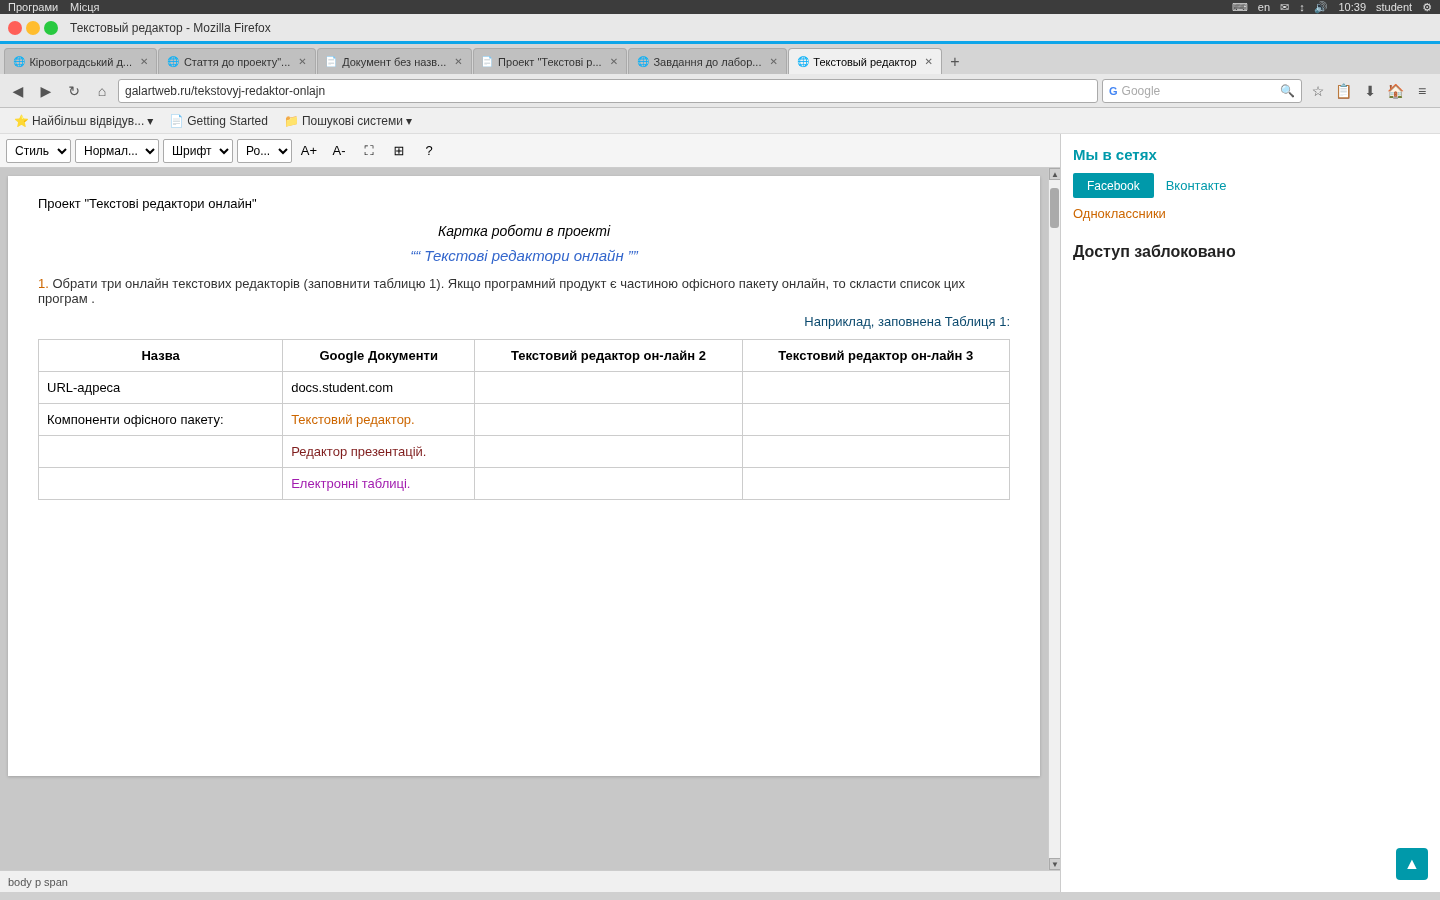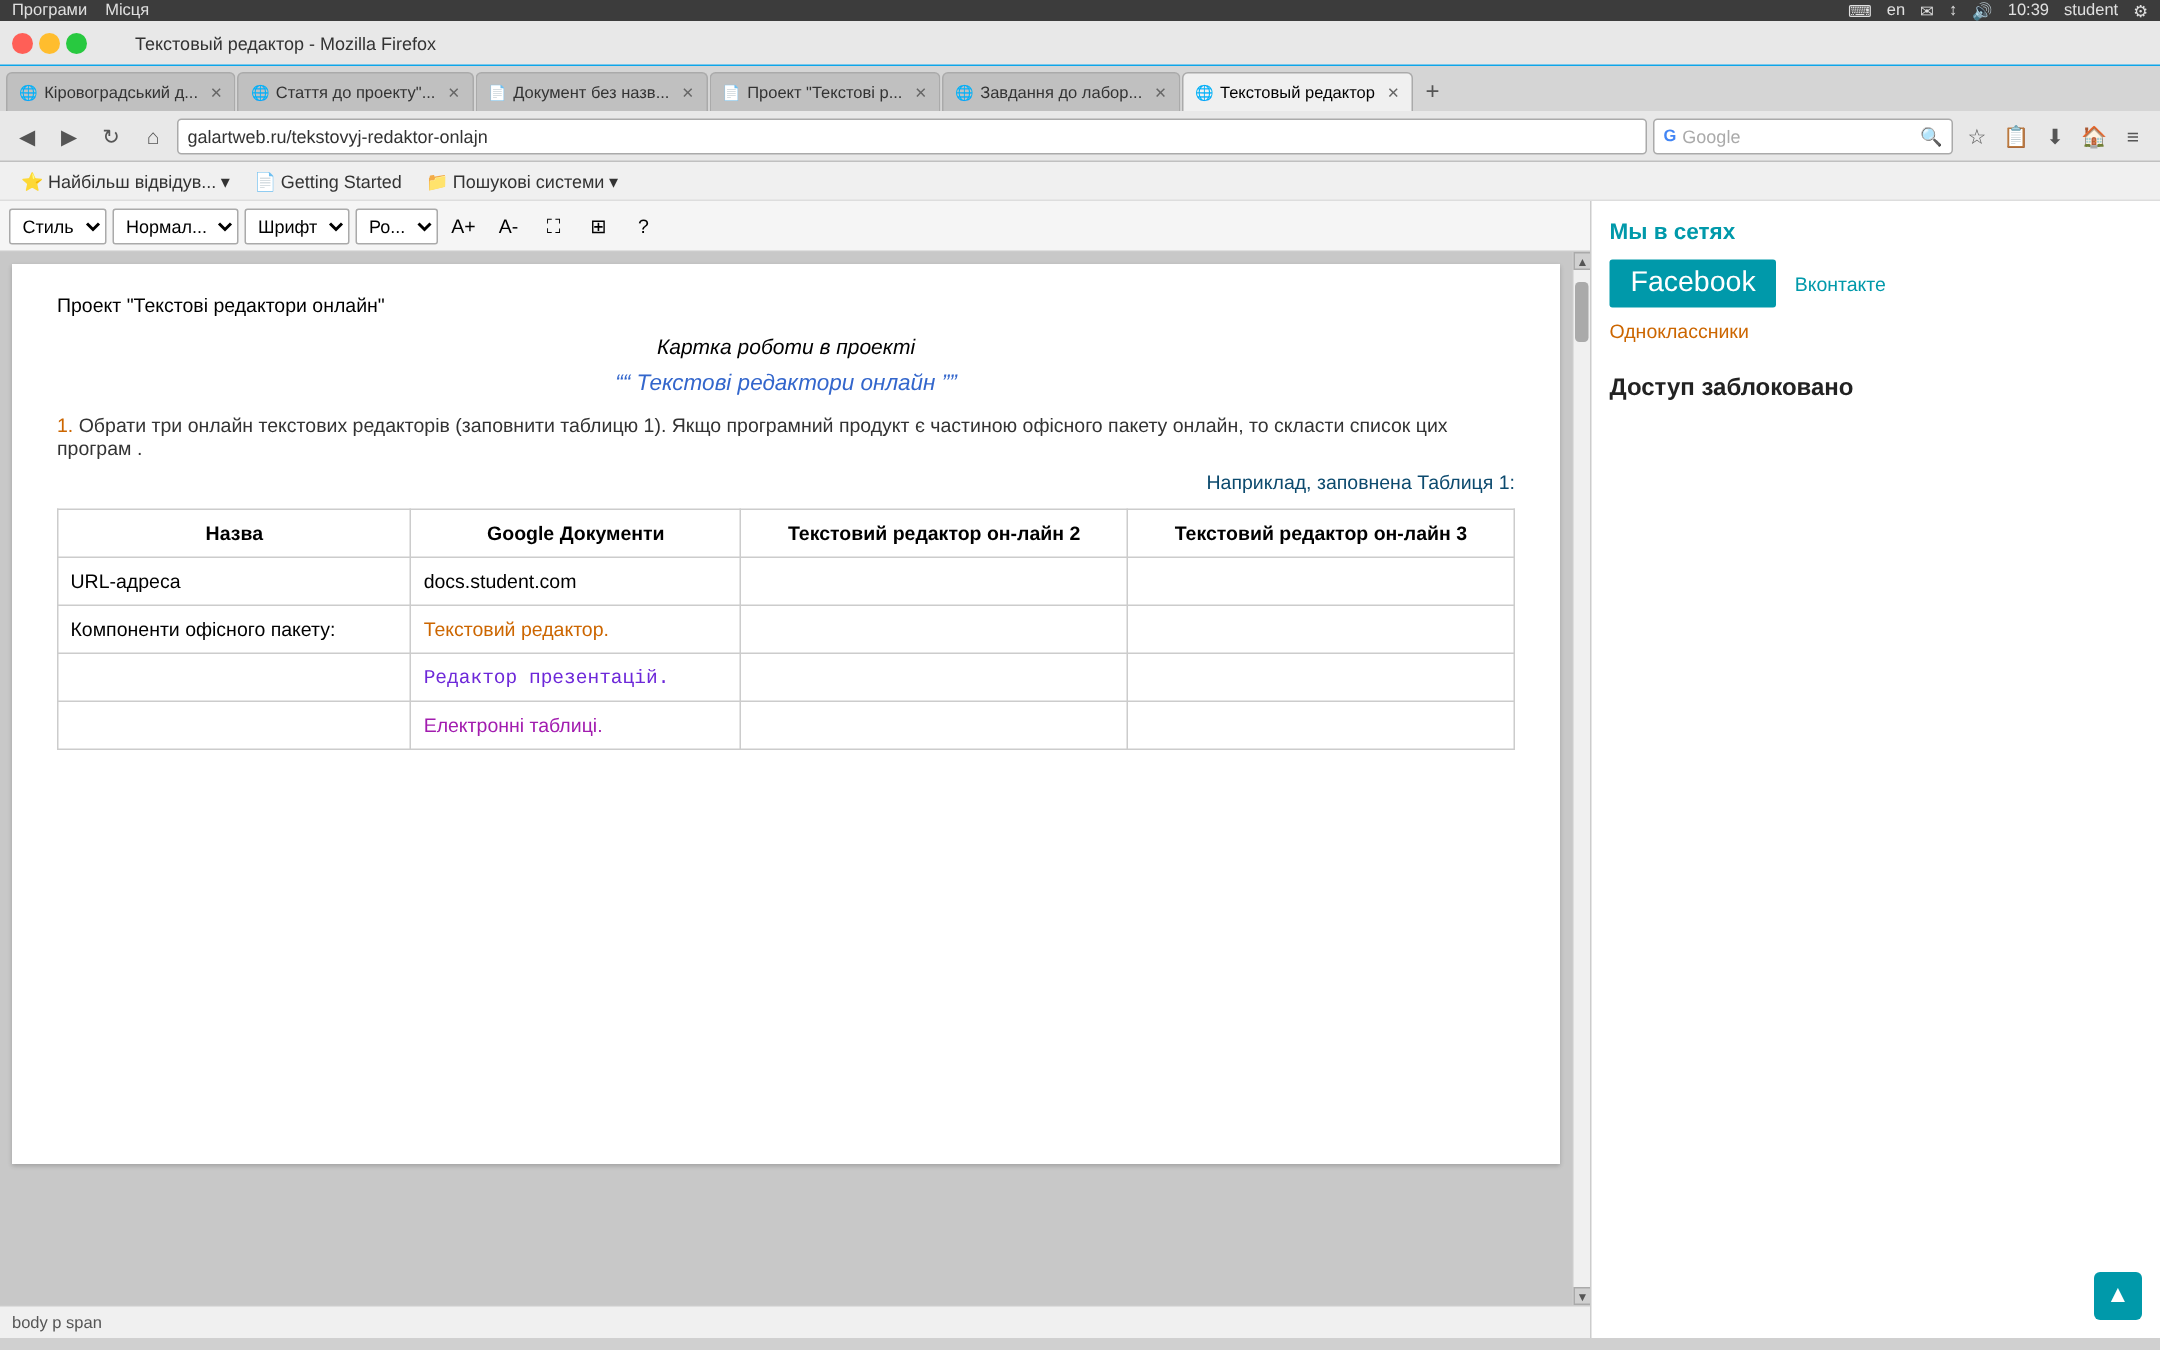--- a/index.html
+++ b/index.html
@@ -28,22 +28,22 @@
       flex-direction: column;
     }
 
     
     .title-bar {
       height: 30px;
       background: #e8e8e8;
       display: flex;
       align-items: center;
       padding: 0 8px;
-      gap: 24px;
-      border-bottom: 1px solid #0ea5e9;
+      gap: 4px;
+      border-bottom: 3px solid #0ea5e9;
     }
     .window-controls { display: flex; gap: 4px; }
     .win-btn {
       width: 14px; height: 14px;
       border-radius: 50%;
       border: none;
       cursor: pointer;
     }
     .win-close { background: #ff5f57; }
     .win-min { background: #ffbd2e; }
@@ -275,21 +275,21 @@
       font-weight: bold;
       color: #0099aa;
       margin-bottom: 10px;
     }
     .social-btns { display: flex; gap: 8px; margin-bottom: 8px; flex-wrap: wrap; }
     .social-btn-fb {
       background: #0099aa;
       color: white;
       border: none;
       padding: 5px 14px;
-      font-size: 19px;
+      font-size: 12px;
       cursor: pointer;
       border-radius: 2px;
     }
     .social-btn-vk {
       background: none;
       color: #0099aa;
       border: none;
       padding: 5px 4px;
       font-size: 13px;
       cursor: pointer;
@@ -542,21 +542,21 @@
                   <td></td>
                 </tr>
                 <tr>
                   <td>Компоненти офісного пакету:</td>
                   <td style="color:#cc6600;">Текстовий редактор.</td>
                   <td></td>
                   <td></td>
                 </tr>
                 <tr>
                   <td></td>
-                  <td style="color:#6d28d9;font-family:Liberation Mono, monospace;">Редактор презентацій.</td>
+                  <td style="color:#7f1d1d;">Редактор презентацій.</td>
                   <td></td>
                   <td></td>
                 </tr>
                 <tr>
                   <td></td>
                   <td style="color:#a21caf;">Електронні таблиці.</td>
                   <td></td>
                   <td></td>
                 </tr>
               </tbody>

